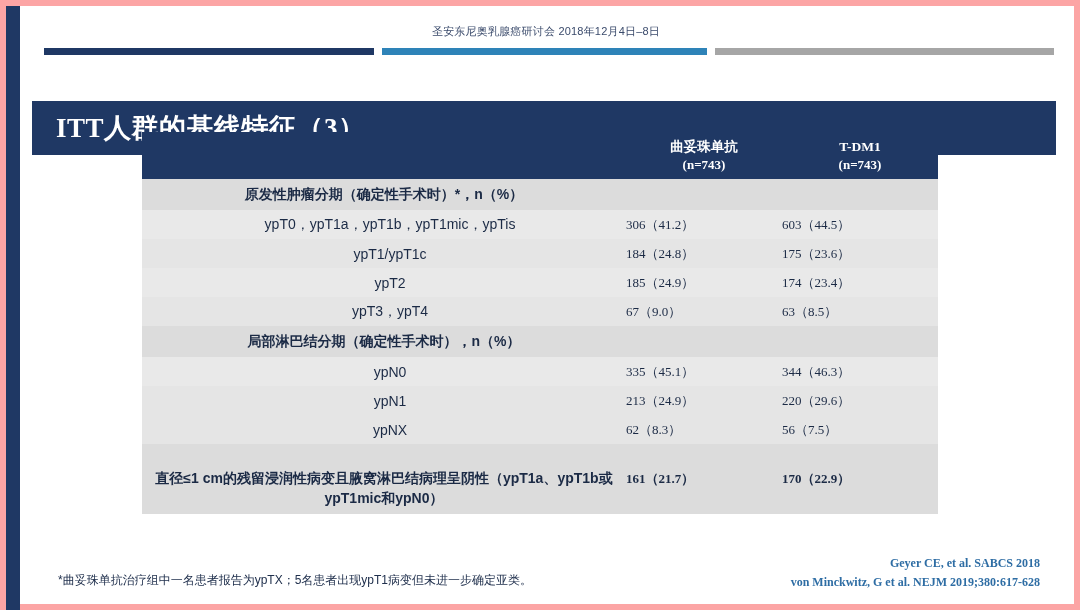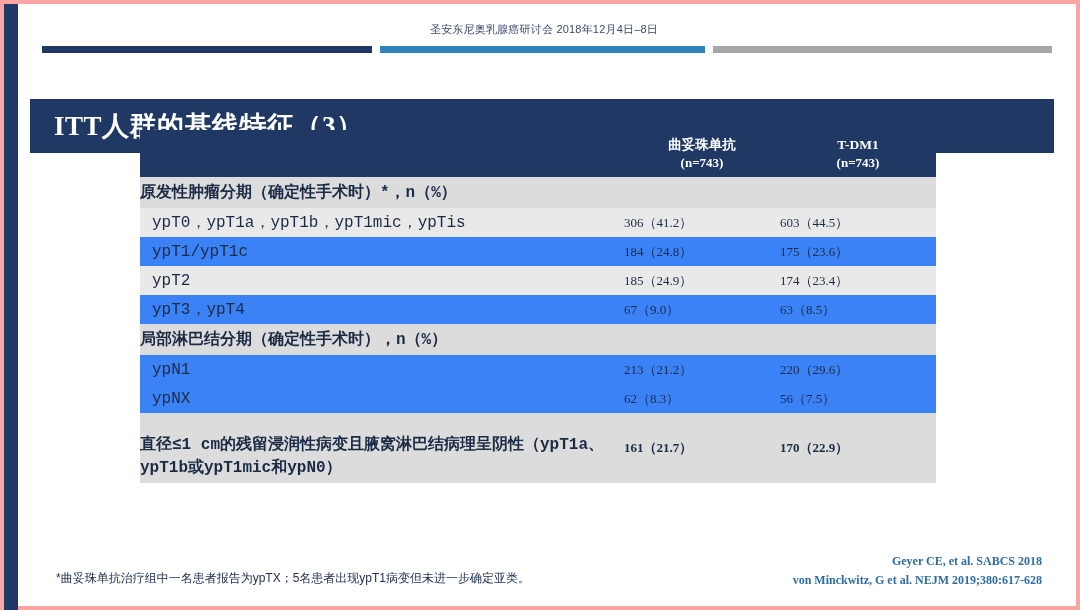--- a/index.html
+++ b/index.html
@@ -12,21 +12,21 @@
     background: #ffffff;
     font-family: "Liberation Sans", sans-serif;
     overflow: hidden;
     position: relative;
   }
   .slide {
     position: relative;
     width: 1080px;
     height: 610px;
     box-sizing: border-box;
-    border: 4px solid #fca5a5;
+    border: 6px solid #fca5a5;
   }
   .left-bar {
     position: absolute;
     left: 0;
     top: 0;
     width: 14px;
     height: 610px;
     background: #1f3864;
   }
   .conf-line {
@@ -111,28 +111,28 @@
 
   tr.section td {
     background: #dcdcdc;
     font-weight: bold;
     height: 31px;
   }
   tr.alt td {
     background: #e9e9e9;
   }
   tr.plain td {
-    background: #3b82f6;
+    background: #e5e5e5;
   }
   td.label {
     padding-left: 10px;
-    text-align: left;
-    font-size: 16px;
+    text-align: center;
+    font-size: 14px;
     height: 29px;
-    font-family: Liberation Mono, monospace;
+    font-family: Liberation Sans, sans-serif;
   }
   td.label.indent {
     padding-left: 12px;
   }
   td.val {
     text-align: left;
     font-size: 13px;
     font-family: "Liberation Serif", serif;
     width: 156px;
   }
@@ -222,23 +222,28 @@
       <tr class="plain">
         <td class="label indent">ypT3，ypT4</td>
         <td class="val">67（9.0）</td>
         <td class="val">63（8.5）</td>
       </tr>
       <tr class="section">
         <td class="label">局部淋巴结分期（确定性手术时），n（%）</td>
         <td class="val"></td>
         <td class="val"></td>
       </tr>
+      <tr class="alt">
+        <td class="label indent">ypN0</td>
+        <td class="val">335（45.1）</td>
+        <td class="val">344（46.3）</td>
+      </tr>
       <tr class="plain">
         <td class="label indent">ypN1</td>
-        <td class="val">213（21.2）</td>
+        <td class="val">213（24.9）</td>
         <td class="val">220（29.6）</td>
       </tr>
       <tr class="plain">
         <td class="label indent">ypNX</td>
         <td class="val">62（8.3）</td>
         <td class="val">56（7.5）</td>
       </tr>
       <tr class="section tall">
         <td class="label two-line">直径≤1 cm的残留浸润性病变且腋窝淋巴结病理呈阴性（ypT1a、ypT1b或ypT1mic和ypN0）</td>
         <td class="val">161（21.7）</td>

